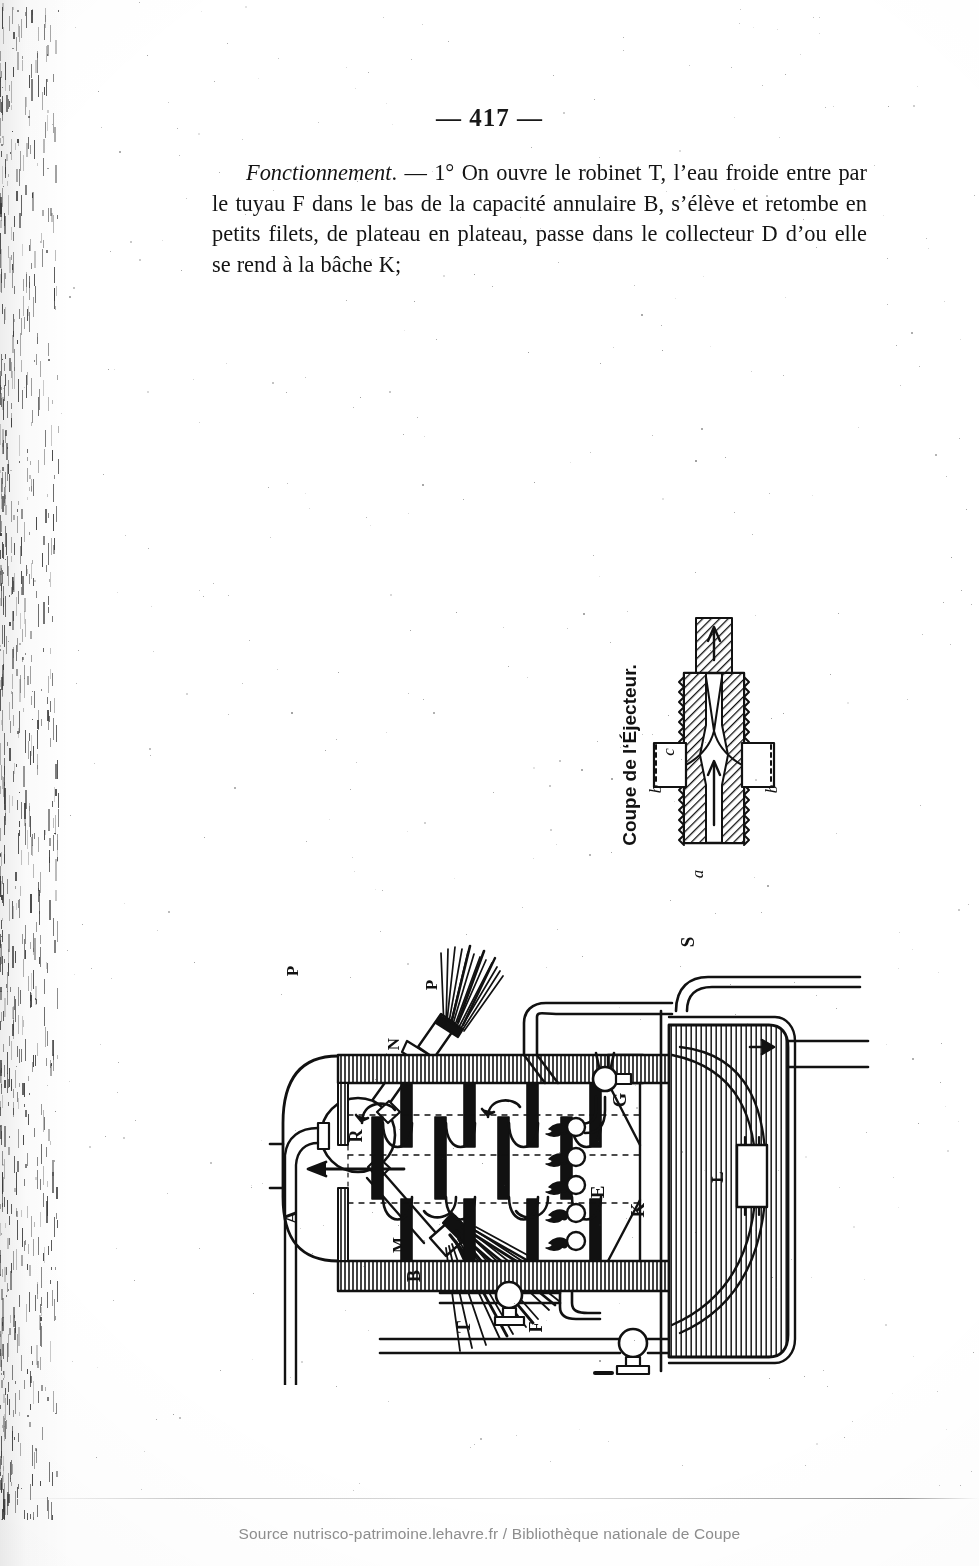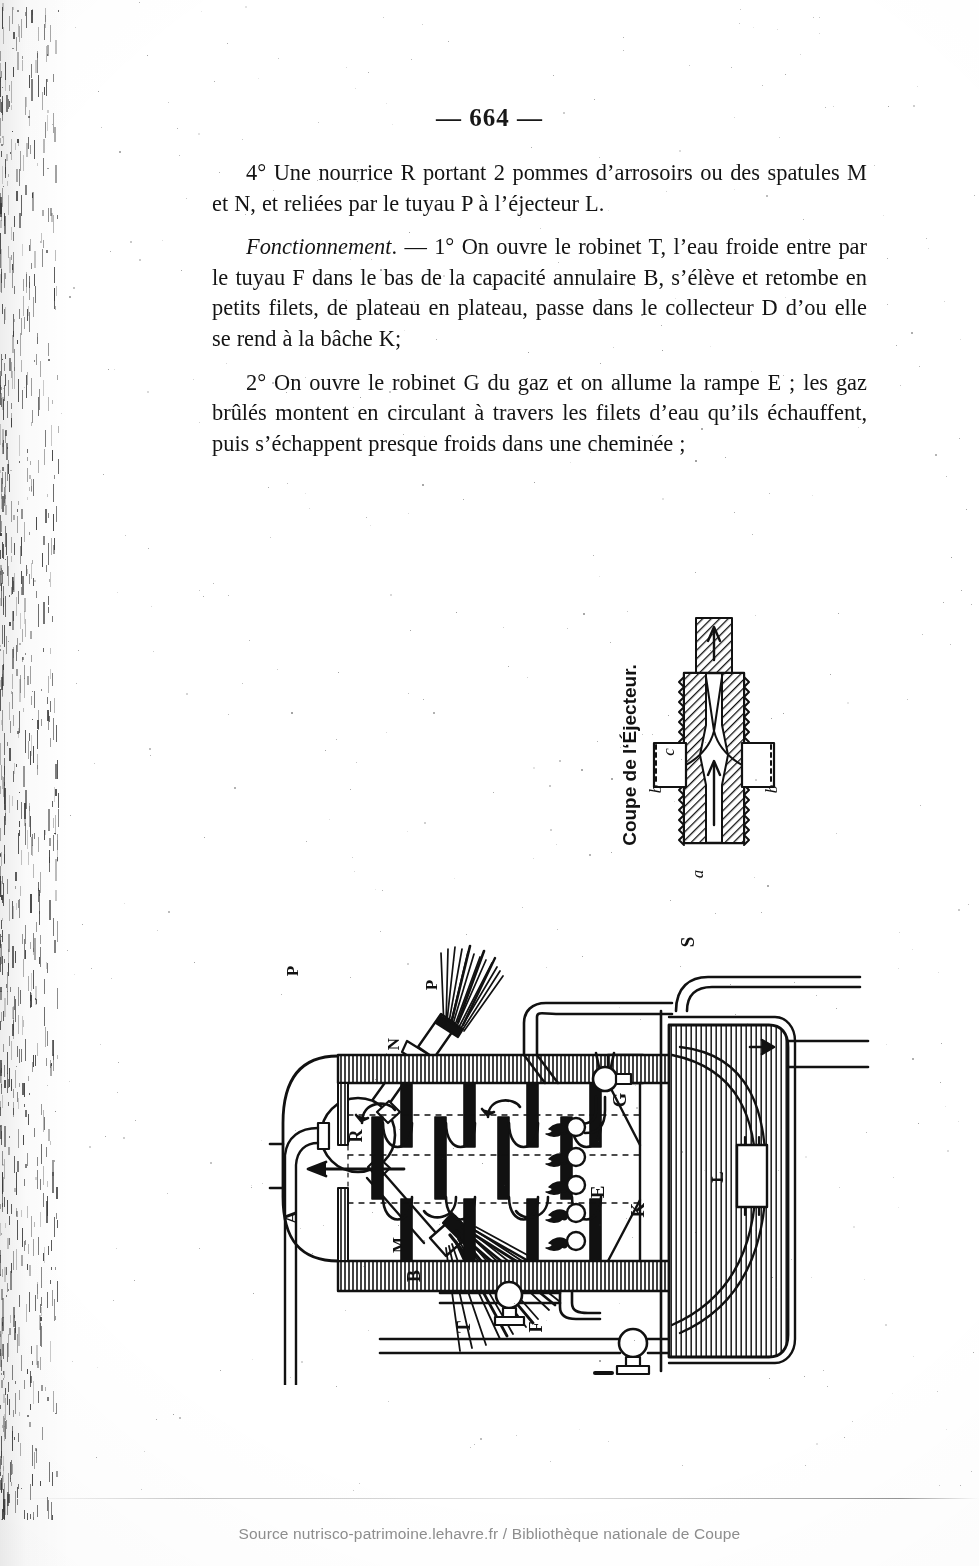--- a/index.html
+++ b/index.html
@@ -973,29 +973,27 @@
       <i style="left:27.3px;top:568.8px;width:1px;height:4.9px;opacity:0.29"></i>
       <i style="left:47.1px;top:1292.3px;width:1px;height:16.1px;opacity:0.75"></i>
       <i style="left:4.4px;top:272.6px;width:1px;height:15.4px;opacity:0.49"></i>
       <i style="left:16.8px;top:1045.8px;width:1px;height:11.3px;opacity:0.71"></i>
       <i style="left:47.0px;top:1396.7px;width:2px;height:4.0px;opacity:0.66"></i>
       <i style="left:1.0px;top:568.0px;width:1px;height:22.5px;opacity:0.47"></i>
       <i style="left:4.2px;top:1079.7px;width:2px;height:8.8px;opacity:0.86"></i>
       <i style="left:0.0px;top:571.3px;width:1px;height:14.5px;opacity:0.59"></i>
     </div>
 
-  <div class="folio">— 664 —</div>
+  <div class="folio">— 417 —</div>
 
   <div class="textblock">
 
-    <p class="para"><span>4° Une nourrice R portant 2 pommes d’arrosoirs ou des spatules M et N, et reliées par le tuyau P à l’éjecteur L.</span></p>
 
     <p class="para"><span class="it">Fonctionnement</span><span>. — 1° On ouvre le robinet T, l’eau froide entre par le tuyau F dans le bas de la capacité annulaire B, s’élève et retombe en petits filets, de plateau en plateau, passe dans le collecteur D d’ou elle se rend à la bâche K;</span></p>
 
-    <p class="para last"><span>2° On ouvre le robinet G du gaz et on allume la rampe E ; les gaz brûlés montent en circulant à travers les filets d’eau qu’ils échauffent, puis s’échappent presque froids dans une cheminée ;</span></p>
   </div>
 
   <div class="figure">
     <svg width="979" height="930" viewBox="0 0 979 930" xmlns="http://www.w3.org/2000/svg">
       <defs>
 
         <pattern id="hatchV" width="5" height="10" patternUnits="userSpaceOnUse">
           <rect width="5" height="10" fill="#ffffff"></rect>
           <line x1="1.2" y1="0" x2="1.2" y2="10" stroke="#1a1a1a" stroke-width="1.5"></line>
         </pattern>

